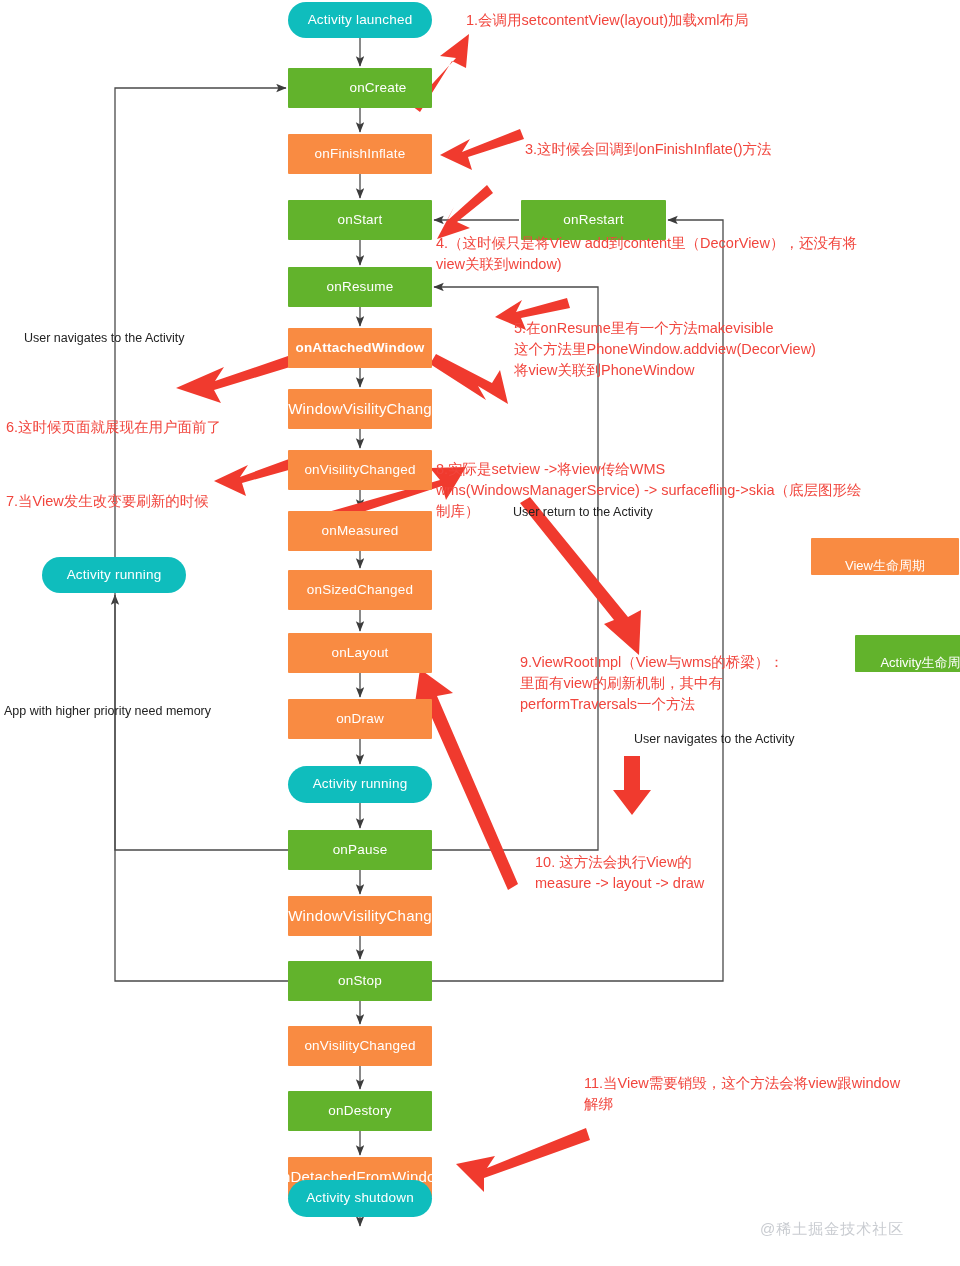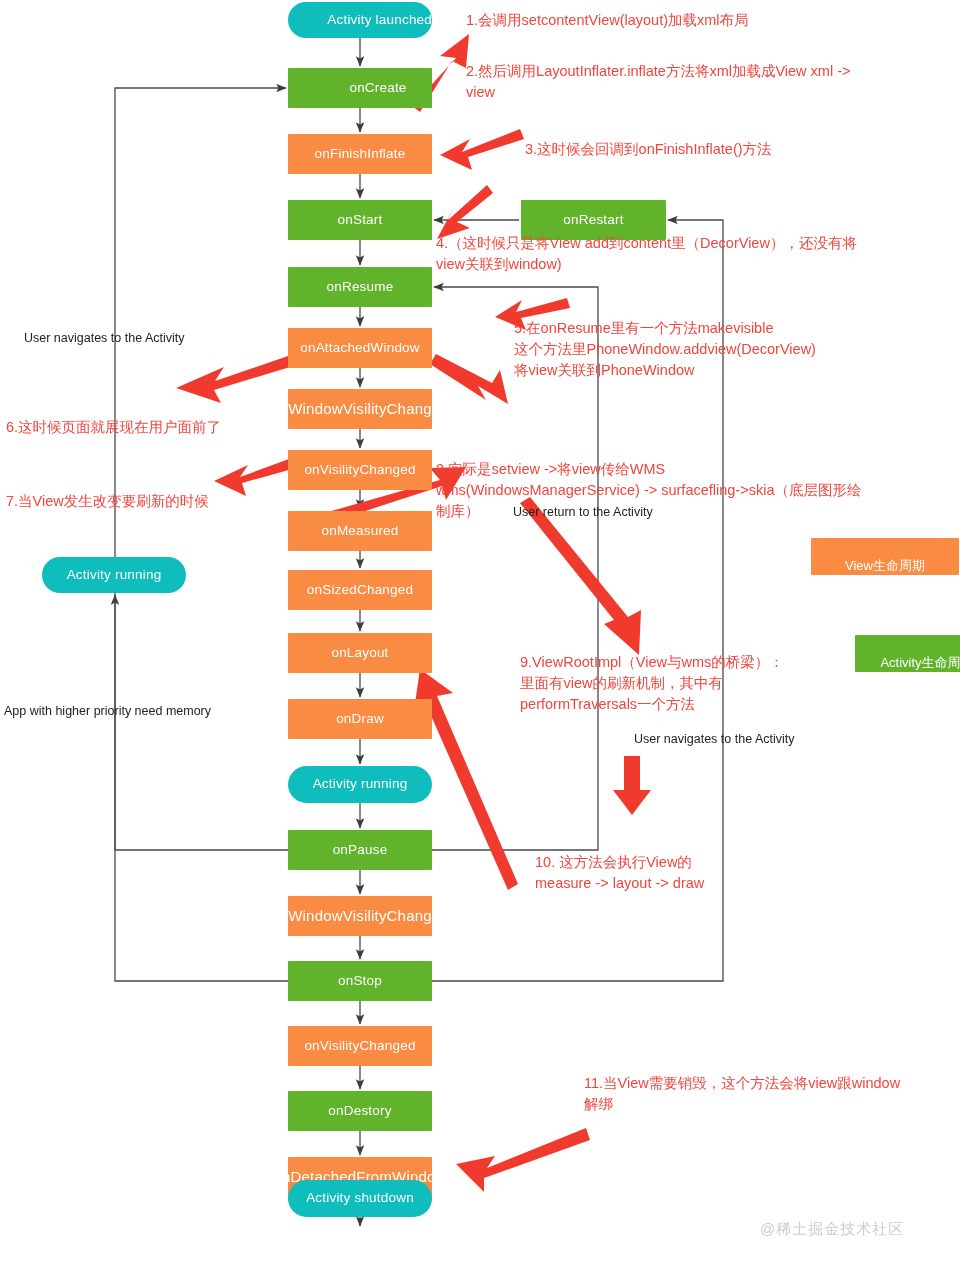--- a/index.html
+++ b/index.html
@@ -147,39 +147,39 @@
       <path d="M520,503 L614,620 L604,624 L639,655 L641,610 L628,617 L530,497 Z"></path>
 
       <path d="M624,756 L640,756 L640,790 L651,790 L632,815 L613,790 L624,790 Z"></path>
 
       <path d="M508,890 L425,702 L414,710 L420,669 L453,693 L437,696 L518,884 Z"></path>
 
       <path d="M586,1128 L487,1168 L495,1156 L456,1164 L484,1192 L484,1178 L590,1140 Z"></path>
     </g>
   </svg>
 
-  <div class="node pill" style="left:288px;top:2px;width:144px;height:36px;background:#0fbdbd;justify-content:flex-end;">
+  <div class="node pill" style="left:288px;top:2px;width:144px;height:36px;background:#0fbdbd;">
       <span>Activity launched</span>
     </div>
   <div class="node rect" style="left:288px;top:68px;width:144px;height:40px;background:#62b32c;padding-left:36px;">
       <span>onCreate</span>
     </div>
   <div class="node rect" style="left:288px;top:134px;width:144px;height:40px;background:#f98b42;">
       <span>onFinishInflate</span>
     </div>
   <div class="node rect" style="left:288px;top:200px;width:144px;height:40px;background:#62b32c;">
       <span>onStart</span>
     </div>
   <div class="node rect" style="left:521px;top:200px;width:145px;height:40px;background:#62b32c;">
       <span>onRestart</span>
     </div>
   <div class="node rect" style="left:288px;top:267px;width:144px;height:40px;background:#62b32c;">
       <span>onResume</span>
     </div>
-  <div class="node rect" style="left:288px;top:328px;width:144px;height:40px;background:#f98b42;">
+  <div class="node rect" style="left:288px;top:328px;width:144px;height:40px;background:#f98b42;font-weight:bold;">
       <span>onAttachedWindow</span>
     </div>
   <div class="node rect small" style="left:288px;top:389px;width:144px;height:40px;background:#f98b42;">
       <span>onWindowVisilityChanged</span>
     </div>
   <div class="node rect" style="left:288px;top:450px;width:144px;height:40px;background:#f98b42;">
       <span>onVisilityChanged</span>
     </div>
   <div class="node rect" style="left:288px;top:511px;width:144px;height:40px;background:#f98b42;">
       <span>onMeasured</span>
@@ -220,22 +220,20 @@
   <div class="node pill" style="left:42px;top:557px;width:144px;height:36px;background:#0fbdbd;">
       <span>Activity running</span>
     </div>
 
   <div class="elabel" style="left:24px;top:331px;">User navigates to the Activity</div>
   <div class="elabel" style="left:4px;top:704px;">App with higher priority need memory</div>
   <div class="elabel" style="left:513px;top:505px;">User return to the Activity</div>
   <div class="elabel" style="left:634px;top:732px;">User navigates to the Activity</div>
 
   <div class="anno" style="left:466px;top:10px;width:480px;">1.会调用setcontentView(layout)加载xml布局</div>
-  <div class="anno" style="left:466px;top:61px;width:486px;">2.然后调用LayoutInflater.inflate方法将xml加载成View    xml -&gt;
-view</div>
   <div class="anno" style="left:525px;top:139px;width:420px;">3.这时候会回调到onFinishInflate()方法</div>
   <div class="anno" style="left:436px;top:233px;width:520px;">4.（这时候只是将View add到content里（DecorView），还没有将
 view关联到window)</div>
   <div class="anno" style="left:514px;top:318px;width:440px;">5.在onResume里有一个方法makevisible
 这个方法里PhoneWindow.addview(DecorView)
 将view关联到PhoneWindow</div>
   <div class="anno" style="left:6px;top:417px;width:280px;">6.这时候页面就展现在用户面前了</div>
   <div class="anno" style="left:6px;top:491px;width:280px;">7.当View发生改变要刷新的时候</div>
   <div class="anno" style="left:436px;top:459px;width:520px;">8.实际是setview -&gt;将view传给WMS
 wms(WindowsManagerService) -&gt; surfacefling-&gt;skia（底层图形绘

